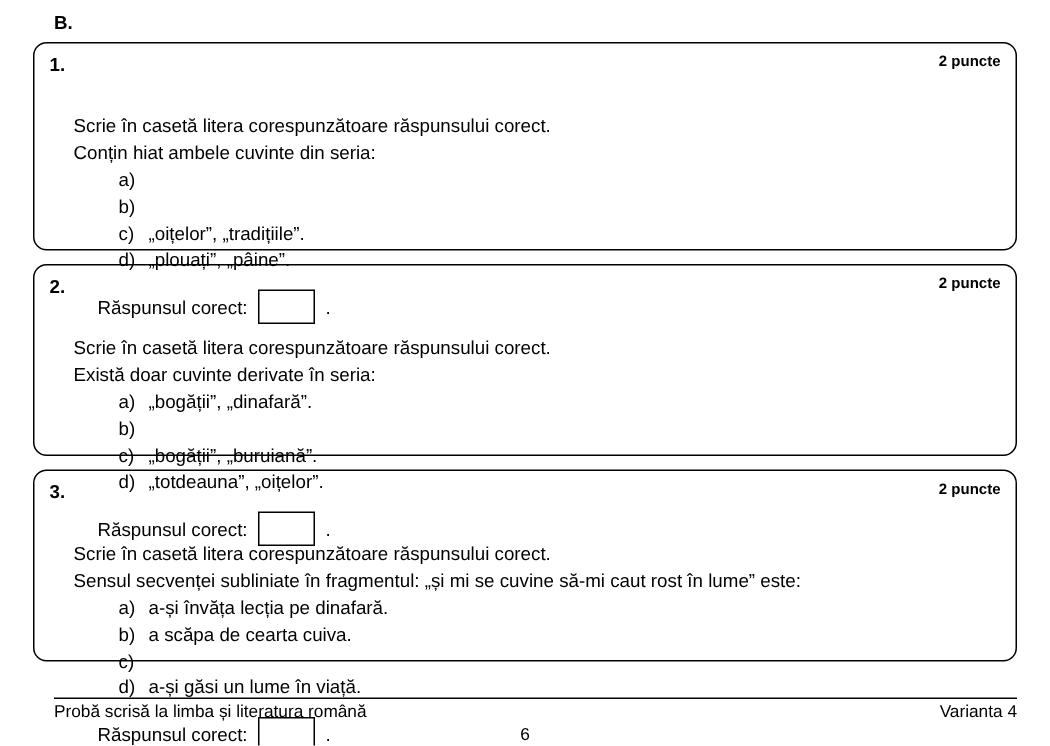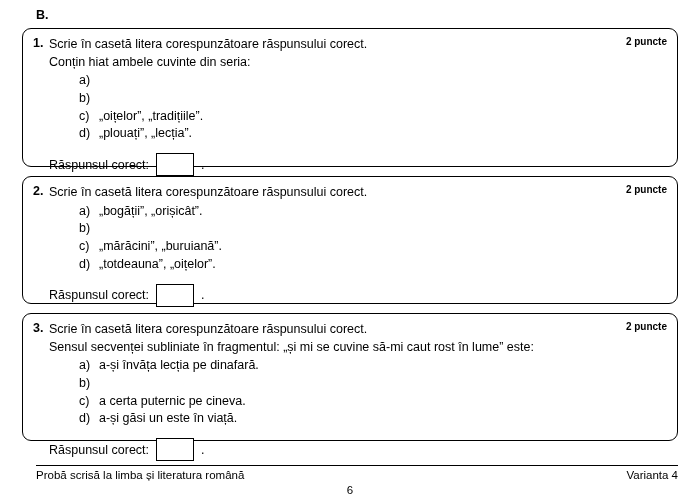--- a/index.html
+++ b/index.html
@@ -45,20 +45,21 @@
   }
   .qnum {
     font-size: 12.5px;
     font-weight: bold;
     width: 16px;
     flex: 0 0 16px;
   }
   .qstem {
     font-size: 12.5px;
     line-height: 1.32;
+    margin-top: 40px;
   }
   .points {
     font-size: 10px;
     font-weight: bold;
     white-space: nowrap;
     padding-left: 10px;
   }
   .qintro {
     font-size: 12.5px;
     line-height: 1.32;
@@ -77,21 +78,21 @@
     line-height: 1.42;
     margin-left: 46px;
     display: flex;
   }
   .opt-label {
     flex: 0 0 20px;
   }
   .answer-row {
     display: flex;
     align-items: center;
-    margin-left: 16px;
+    margin-left: 32px;
     margin-top: 10px;
     font-size: 12.5px;
   }
   .answer-box {
     width: 36px;
     height: 21px;
     border: 1.6px solid #000000;
     margin-left: 7px;
     background: #ffffff;
   }
@@ -153,49 +154,52 @@
         </li>
       <li>
           <span class="opt-label">b)</span>
         </li>
       <li>
           <span class="opt-label">c)</span>
           <span>„oițelor”, „tradițiile”.</span>
         </li>
       <li>
           <span class="opt-label">d)</span>
-          <span>„plouați”, „lecția”.</span>
+          <span>„plouați”, „pâine”.</span>
         </li>
     </ul>
     <div class="answer-row">
       <span>Răspunsul corect:</span>
       <span class="answer-box"></span>
       <span class="answer-dot">.</span>
     </div>
   </div>
 
   <div class="qbox q2">
     <div class="qhead">
       <div class="qhead-left">
         <span class="qnum">2.</span>
         <span class="qstem">Scrie în casetă litera corespunzătoare răspunsului corect.</span>
       </div>
       <span class="points">2 puncte</span>
     </div>
+    <div class="qintro">
+      <span>Există doar cuvinte derivate în seria:</span><span class="underline"></span><span></span>
+    </div>
     <ul class="options">
       <li>
           <span class="opt-label">a)</span>
-          <span>„bogății”, „orișicât”.</span>
+          <span>„bogății”, „dinafară”.</span>
         </li>
       <li>
           <span class="opt-label">b)</span>
         </li>
       <li>
           <span class="opt-label">c)</span>
-          <span>„mărăcini”, „buruiană”.</span>
+          <span>„bogății”, „buruiană”.</span>
         </li>
       <li>
           <span class="opt-label">d)</span>
           <span>„totdeauna”, „oițelor”.</span>
         </li>
     </ul>
     <div class="answer-row">
       <span>Răspunsul corect:</span>
       <span class="answer-box"></span>
       <span class="answer-dot">.</span>
@@ -213,28 +217,28 @@
     <div class="qintro">
       <span>Sensul secvenței subliniate în fragmentul: „și mi se cuvine </span><span class="underline">să-mi caut rost în lume”</span><span> este:</span>
     </div>
     <ul class="options">
       <li>
           <span class="opt-label">a)</span>
           <span>a-și învăța lecția pe dinafară.</span>
         </li>
       <li>
           <span class="opt-label">b)</span>
+          <span>a scăpa de cearta cuiva.</span>
         </li>
       <li>
           <span class="opt-label">c)</span>
-          <span>a certa puternic pe cineva.</span>
         </li>
       <li>
           <span class="opt-label">d)</span>
-          <span>a-și găsi un este în viață.</span>
+          <span>a-și găsi un lume în viață.</span>
         </li>
     </ul>
     <div class="answer-row">
       <span>Răspunsul corect:</span>
       <span class="answer-box"></span>
       <span class="answer-dot">.</span>
     </div>
   </div>
 
   <div class="footer">

